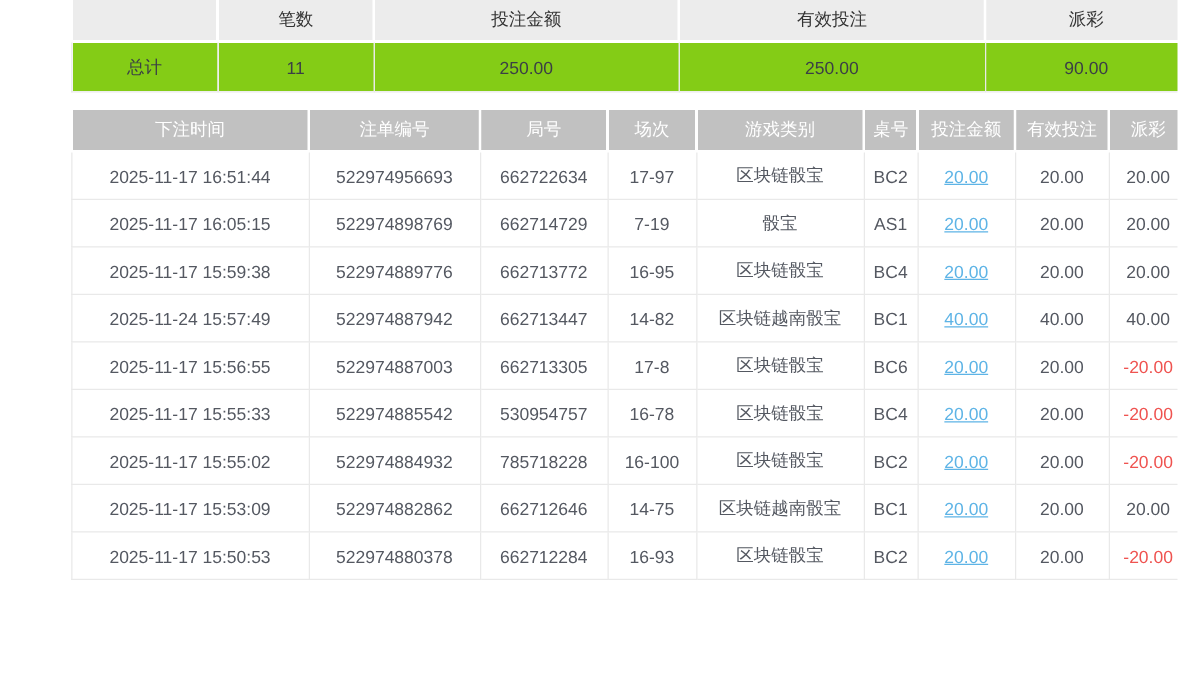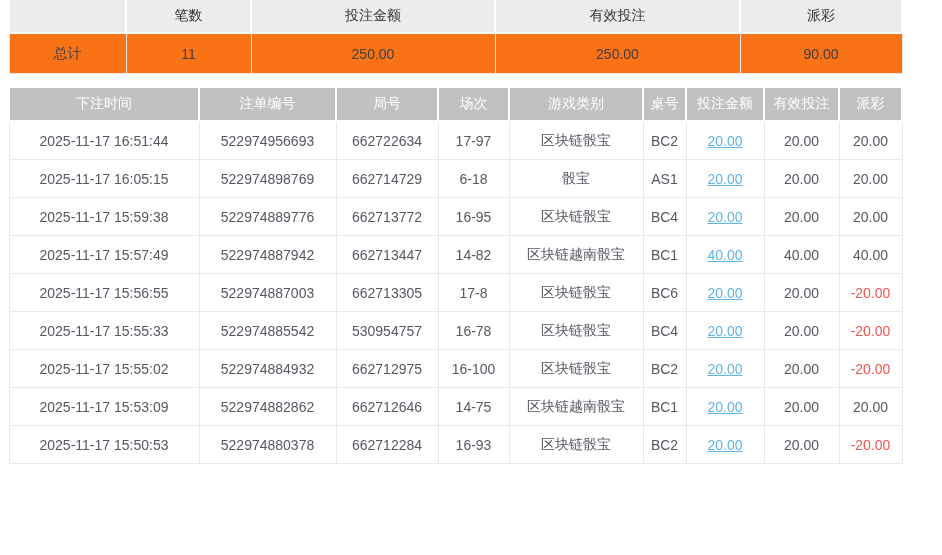--- a/index.html
+++ b/index.html
@@ -12,32 +12,32 @@
     --negative-red:#ef5350;
     --page-bg:#ffffff;
   }
   html,body{margin:0;padding:0;}
   body{
     width:942px;height:555px;overflow:hidden;
     background:var(--page-bg);
     font-family:"Liberation Sans","DejaVu Sans",sans-serif;
     color:var(--body-text);
   }
-  .wrap{padding-left:8px;}
+  .wrap{padding-left:8px;margin-left:48px;}
   table{border-collapse:collapse;table-layout:fixed;width:893px;font-size:14px;}
   td,th{text-align:center;vertical-align:middle;padding:0;overflow:hidden;white-space:nowrap;}
 
   
   .summary-table th{
     background:var(--summary-header-bg);
     color:#333;font-weight:normal;
     height:32px;border:2px solid #fff;border-top:none;
   }
   .summary-table td{
-    background:#f97316;height:39px;
+    background:#84cc16;height:39px;
     border:1px solid var(--border-light);
     color:#3b3f46;
   }
   .summary-table col:nth-child(1){width:117px;}
   .summary-table col:nth-child(2){width:125px;}
   .summary-table col:nth-child(3){width:244px;}
   .summary-table col:nth-child(4){width:245px;}
   .summary-table col:nth-child(5){width:162px;}
 
   .gap{height:14px;}
@@ -135,40 +135,40 @@
           <td>区块链骰宝</td>
           <td>BC2</td>
           <td><a class="amt-link" href="#">20.00</a></td>
           <td>20.00</td>
           <td>20.00</td>
         </tr>
         <tr>
           <td>2025-11-17 16:05:15</td>
           <td>522974898769</td>
           <td>662714729</td>
-          <td>6-18</td>
+          <td>7-19</td>
           <td>骰宝</td>
           <td>AS1</td>
           <td><a class="amt-link" href="#">20.00</a></td>
           <td>20.00</td>
           <td>20.00</td>
         </tr>
         <tr>
           <td>2025-11-17 15:59:38</td>
           <td>522974889776</td>
           <td>662713772</td>
           <td>16-95</td>
           <td>区块链骰宝</td>
           <td>BC4</td>
           <td><a class="amt-link" href="#">20.00</a></td>
           <td>20.00</td>
           <td>20.00</td>
         </tr>
         <tr>
-          <td>2025-11-17 15:57:49</td>
+          <td>2025-11-24 15:57:49</td>
           <td>522974887942</td>
           <td>662713447</td>
           <td>14-82</td>
           <td>区块链越南骰宝</td>
           <td>BC1</td>
           <td><a class="amt-link" href="#">40.00</a></td>
           <td>40.00</td>
           <td>40.00</td>
         </tr>
         <tr>
@@ -189,21 +189,21 @@
           <td>16-78</td>
           <td>区块链骰宝</td>
           <td>BC4</td>
           <td><a class="amt-link" href="#">20.00</a></td>
           <td>20.00</td>
           <td class="neg">-20.00</td>
         </tr>
         <tr>
           <td>2025-11-17 15:55:02</td>
           <td>522974884932</td>
-          <td>662712975</td>
+          <td>785718228</td>
           <td>16-100</td>
           <td>区块链骰宝</td>
           <td>BC2</td>
           <td><a class="amt-link" href="#">20.00</a></td>
           <td>20.00</td>
           <td class="neg">-20.00</td>
         </tr>
         <tr>
           <td>2025-11-17 15:53:09</td>
           <td>522974882862</td>

